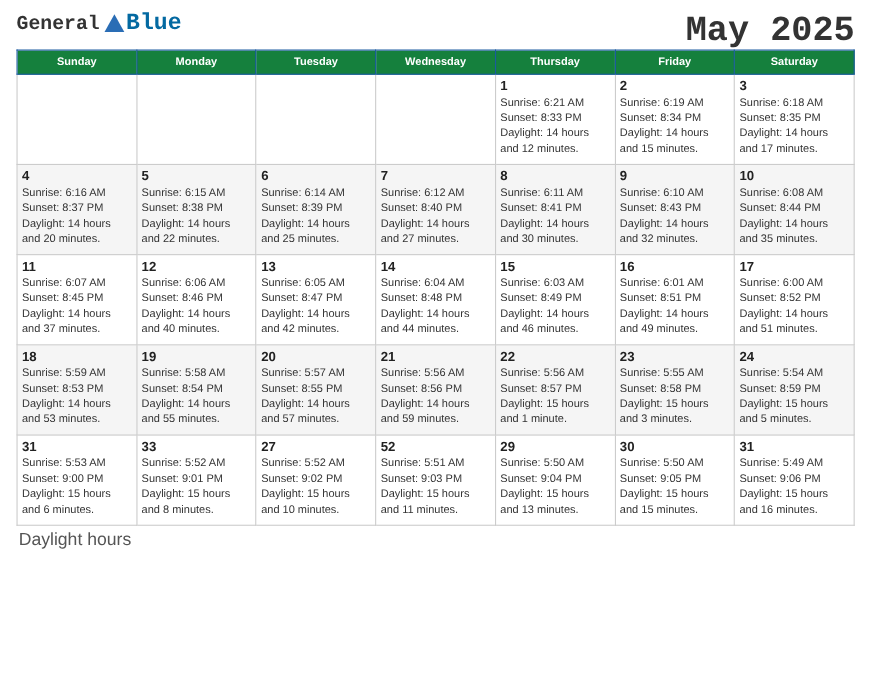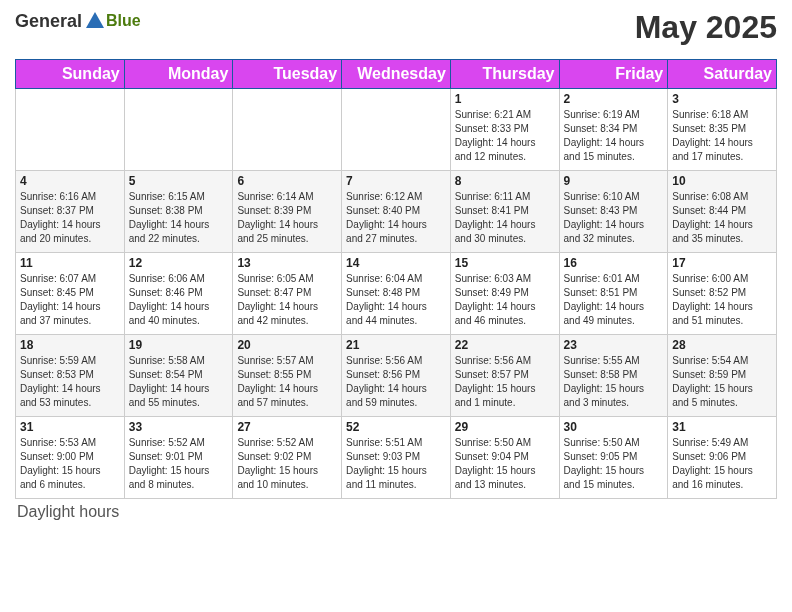--- a/index.html
+++ b/index.html
@@ -11,36 +11,37 @@
       overflow: hidden;
     }
     .container {
       width: 792px;
       padding: 10px 15px;
     }
     .header-row {
       display: flex;
       justify-content: space-between;
       align-items: flex-start;
-      margin-bottom: 14px;
+      margin-bottom: 0;
+      font-family: Liberation Mono, monospace;
     }
     .logo {
       display: flex;
       align-items: center;
       gap: 0;
     }
     .logo-text-general {
       font-size: 18px;
       font-weight: bold;
       color: #333;
     }
     .logo-text-blue {
-      font-size: 16px;
-      font-weight: bold;
-      color: #4d7c0f;
+      font-size: 21px;
+      font-weight: bold;
+      color: #0369a1;
     }
     .logo-icon {
       width: 22px;
       height: 22px;
       margin-left: 2px;
     }
     .title-block {
       text-align: right;
     }
     .month-title {
@@ -52,25 +53,25 @@
     .location-title {
       font-size: 14px;
       color: #555;
     }
     .calendar {
       width: 100%;
       border-collapse: collapse;
       font-size: 10.5px;
     }
     .calendar thead tr th {
-      background-color: #d946ef;
+      background-color: #15803d;
       color: #fff;
       padding: 5px 4px;
-      text-align: right;
-      font-size: 16px;
+      text-align: center;
+      font-size: 10px;
       font-weight: bold;
       border: 1px solid #1a5aa0;
     }
     .calendar tbody tr td {
       border: 1px solid #ccc;
       vertical-align: top;
       padding: 3px 4px;
       width: calc(100% / 7);
       height: 82px;
       background: #fff;
@@ -229,21 +230,21 @@
           </td>
           <td>
             <span class="day-num">22</span>
             <div class="day-detail">Sunrise: 5:56 AM<br>Sunset: 8:57 PM<br>Daylight: 15 hours and 1 minute.</div>
           </td>
           <td>
             <span class="day-num">23</span>
             <div class="day-detail">Sunrise: 5:55 AM<br>Sunset: 8:58 PM<br>Daylight: 15 hours and 3 minutes.</div>
           </td>
           <td>
-            <span class="day-num">28</span>
+            <span class="day-num">24</span>
             <div class="day-detail">Sunrise: 5:54 AM<br>Sunset: 8:59 PM<br>Daylight: 15 hours and 5 minutes.</div>
           </td>
         </tr>
         <tr>
           <td>
             <span class="day-num">31</span>
             <div class="day-detail">Sunrise: 5:53 AM<br>Sunset: 9:00 PM<br>Daylight: 15 hours and 6 minutes.</div>
           </td>
           <td>
             <span class="day-num">33</span>

